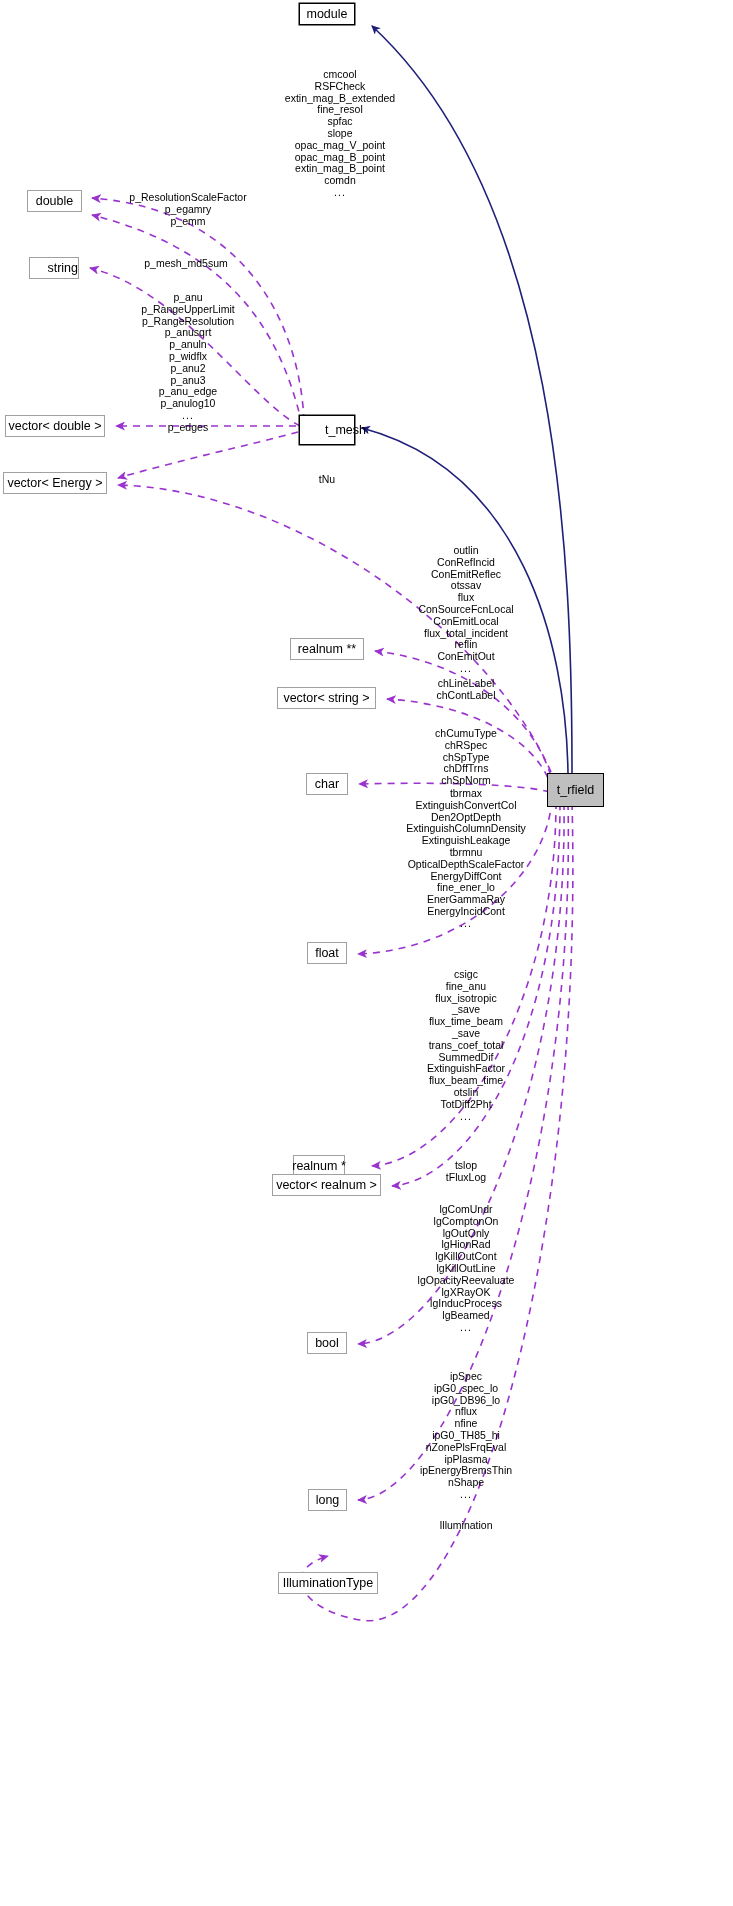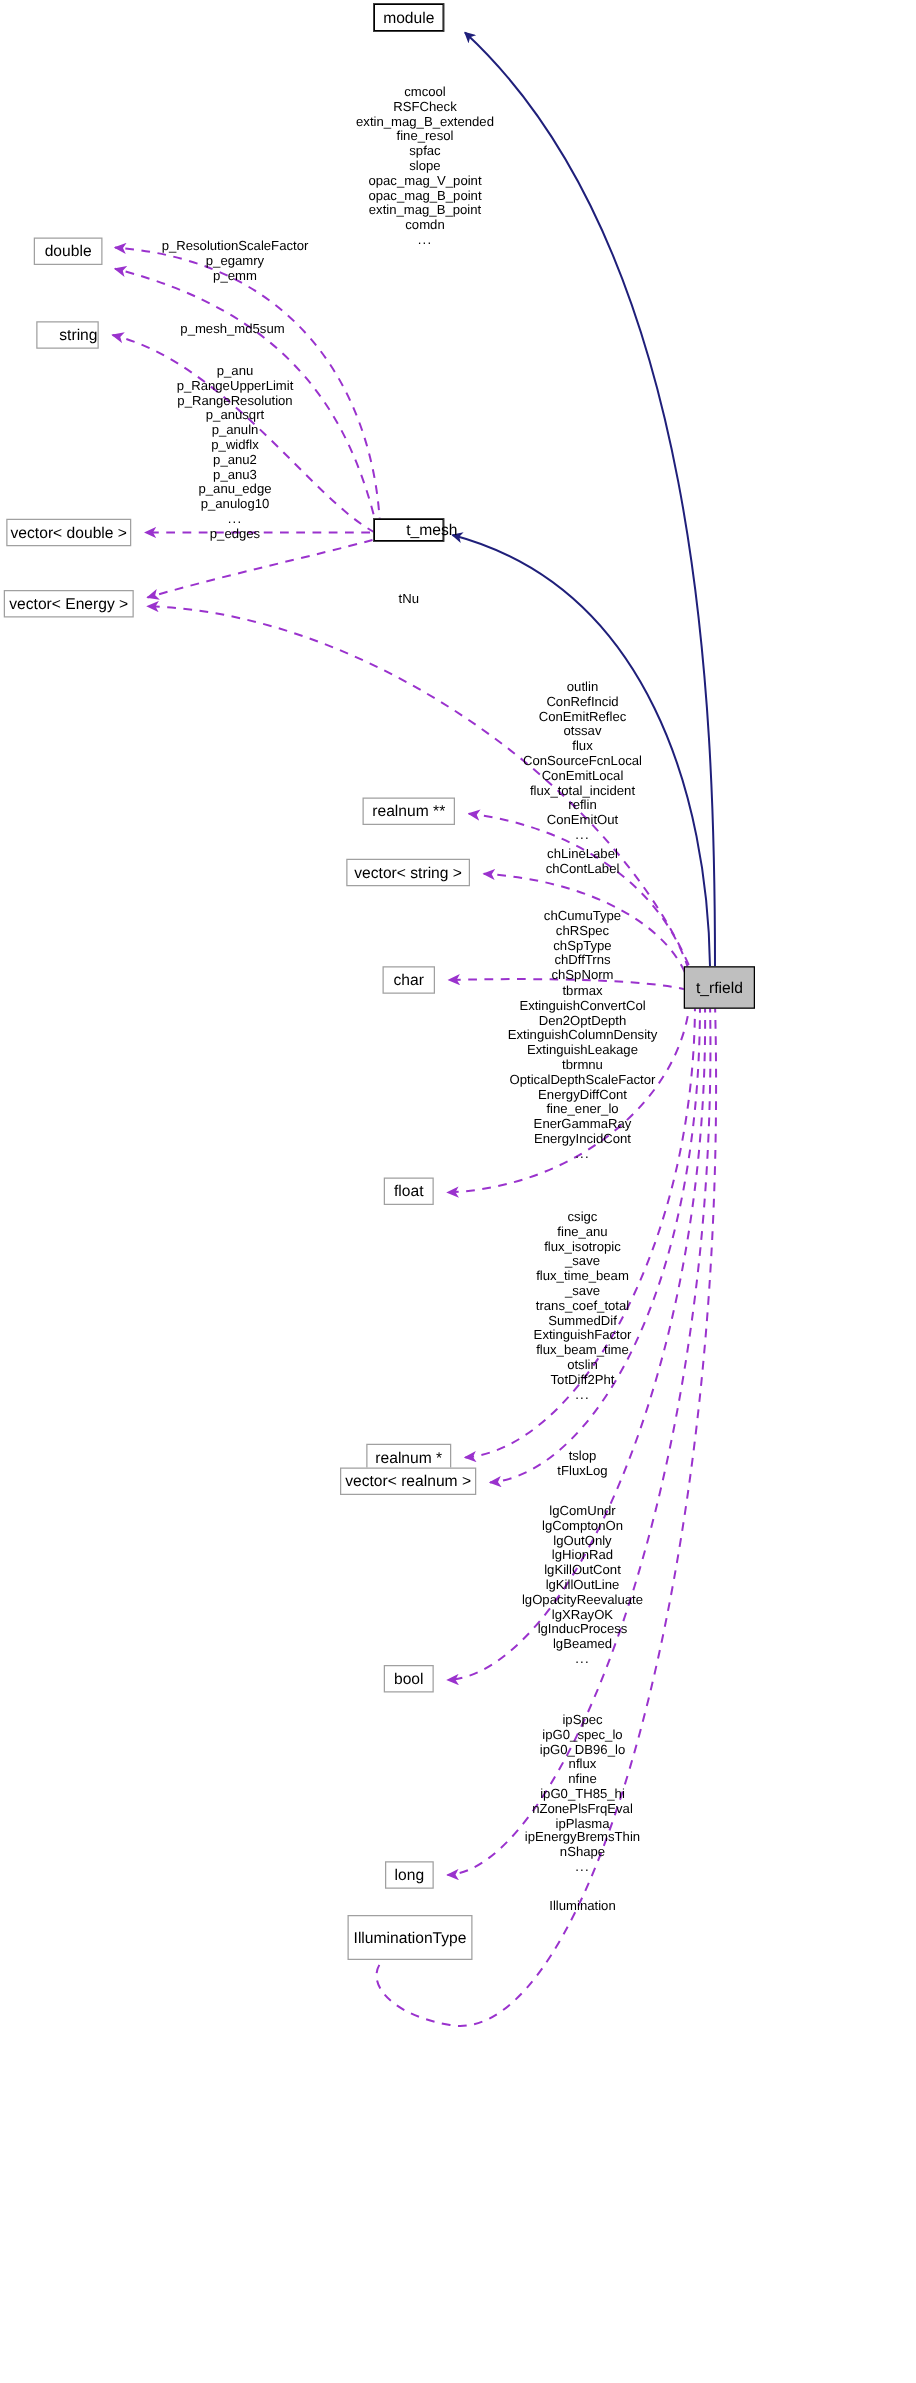--- a/index.html
+++ b/index.html
@@ -105,21 +105,21 @@
   </div>
 
   <div class="node" style="left:29px;top:257px;width:50px;height:22px;justify-content:flex-end;">
     <span>string</span>
   </div>
 
   <div class="node" style="left:5px;top:415px;width:100px;height:22px;">
     <span>vector&lt; double &gt;</span>
   </div>
 
-  <div class="node strong" style="left:299px;top:415px;width:56px;height:18px;padding-left:37px;">
+  <div class="node strong" style="left:299px;top:415px;width:56px;height:30px;padding-left:37px;">
     <span>t_mesh</span>
   </div>
 
   <div class="node" style="left:3px;top:472px;width:104px;height:22px;">
     <span>vector&lt; Energy &gt;</span>
   </div>
 
   <div class="node" style="left:290px;top:638px;width:74px;height:22px;">
     <span>realnum **</span>
   </div>
@@ -133,37 +133,37 @@
   </div>
 
   <div class="node current" style="left:547px;top:773px;width:57px;height:34px;">
     <span>t_rfield</span>
   </div>
 
   <div class="node" style="left:307px;top:942px;width:40px;height:22px;">
     <span>float</span>
   </div>
 
-  <div class="node" style="left:293px;top:1155px;width:68px;height:22px;">
+  <div class="node" style="left:293px;top:1155px;width:52px;height:22px;">
     <span>realnum *</span>
   </div>
 
   <div class="node" style="left:272px;top:1174px;width:109px;height:22px;">
     <span>vector&lt; realnum &gt;</span>
   </div>
 
   <div class="node" style="left:307px;top:1332px;width:40px;height:22px;">
     <span>bool</span>
   </div>
 
   <div class="node" style="left:308px;top:1489px;width:39px;height:22px;">
     <span>long</span>
   </div>
 
-  <div class="node" style="left:278px;top:1532px;width:100px;height:36px;">
+  <div class="node" style="left:278px;top:1572px;width:100px;height:22px;">
     <span>IlluminationType</span>
   </div>
 
   <div class="labels" style="left:340px;top:69px;">
       <div>cmcool</div>
       <div>RSFCheck</div>
       <div>extin_mag_B_extended</div>
       <div>fine_resol</div>
       <div>spfac</div>
       <div>slope</div>

